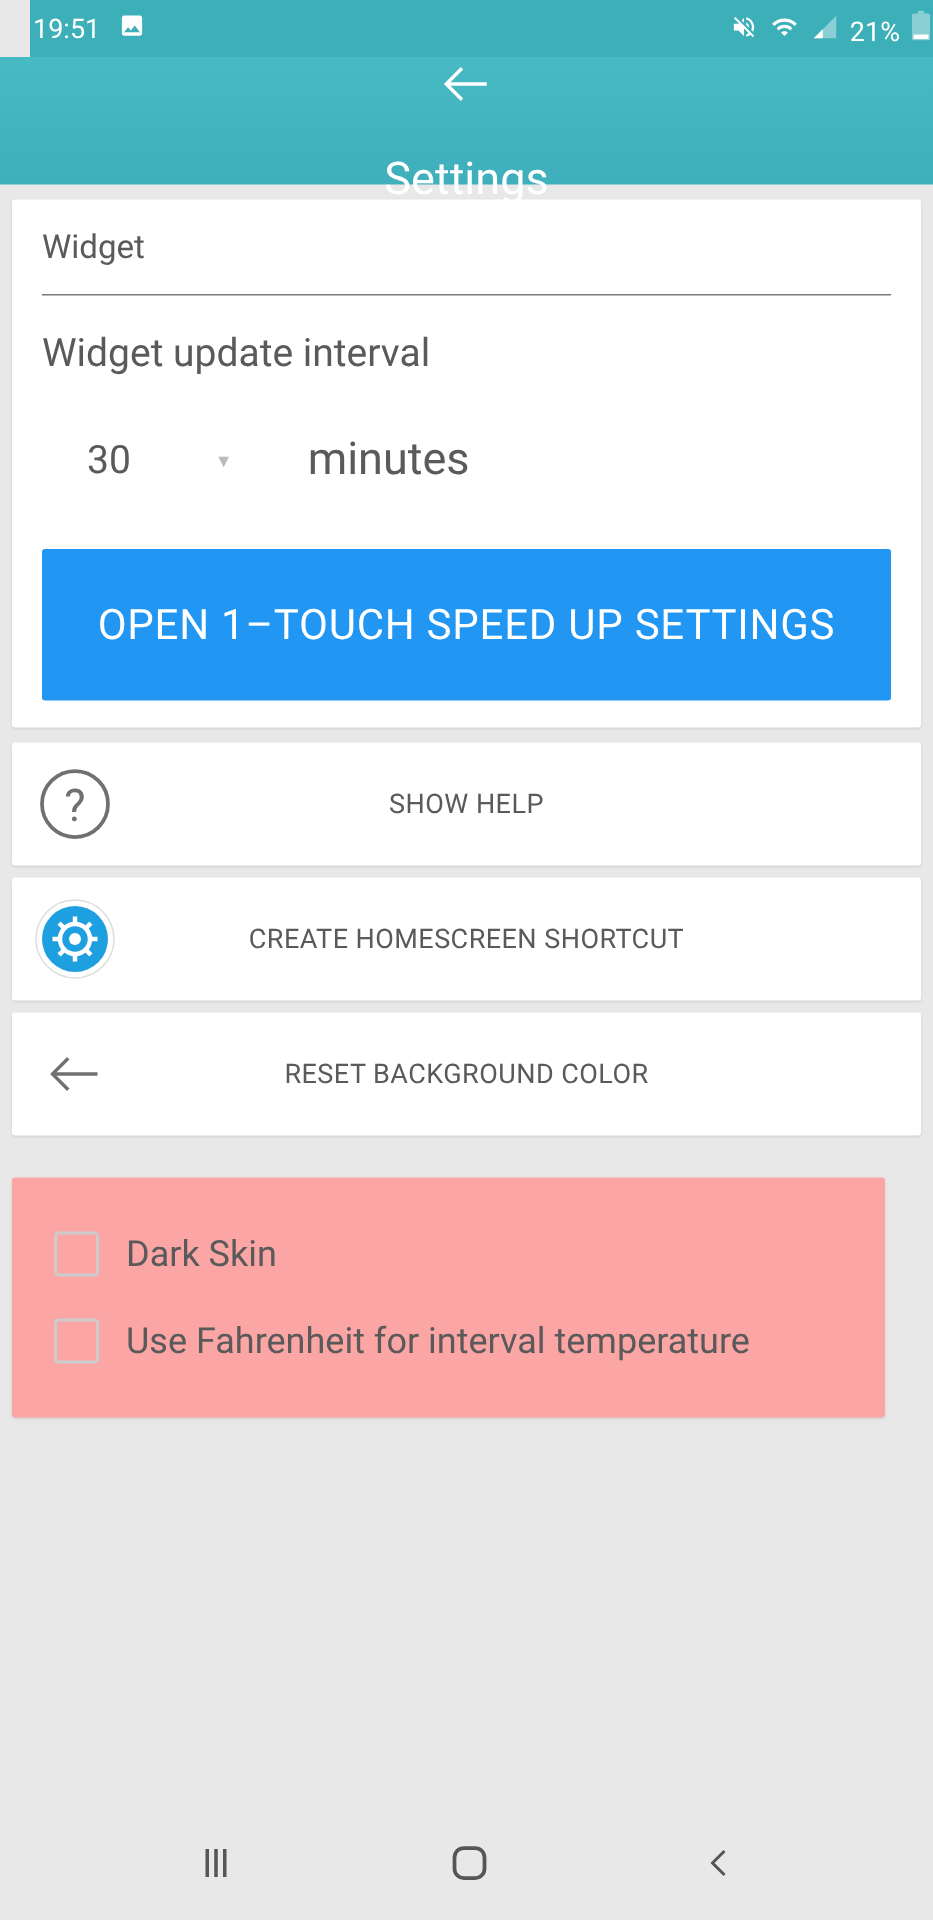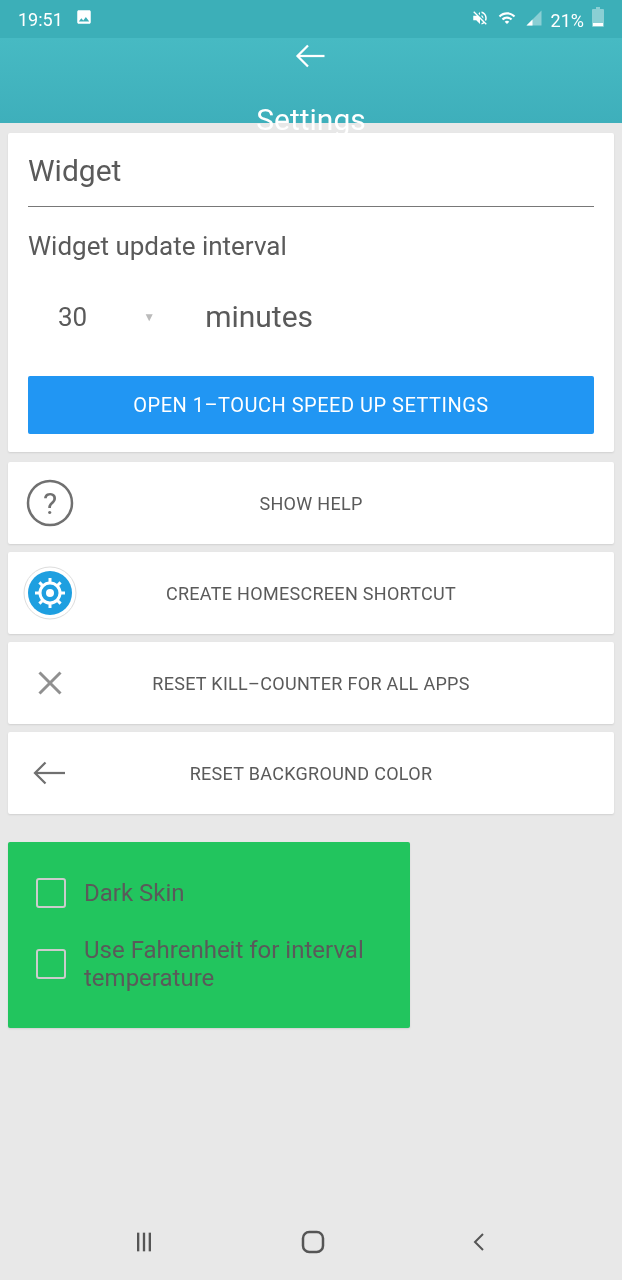--- a/index.html
+++ b/index.html
@@ -14,23 +14,24 @@
       background: #e8e8e8;
       overflow: hidden;
       position: relative;
     }
     .status-bar {
       background: #3cafb8;
       height: 38px;
       display: flex;
       align-items: center;
       justify-content: space-between;
-      padding: 0 18px;
+      padding: 0 2px;
       color: white;
       font-size: 18px;
+      margin-left: 20px;
     }
     .status-left {
       display: flex;
       align-items: center;
       gap: 12px;
     }
     .status-right {
       display: flex;
       align-items: flex-end;
       gap: 8px;
@@ -58,21 +59,21 @@
     .card {
       background: white;
       border-radius: 2px;
       box-shadow: 0 1px 2px rgba(0,0,0,0.1);
       margin-bottom: 10px;
     }
     .widget-card {
       padding: 20px 20px 18px 20px;
     }
     .section-title {
-      font-size: 30px;
+      font-size: 22px;
       color: #5a5a5a;
       margin-bottom: 18px;
       font-weight: 400;
     }
     .divider {
       border: none;
       border-top: 1px solid #787878;
       margin-bottom: 24px;
     }
     .setting-label {
@@ -103,22 +104,22 @@
     }
     .unit-label {
       font-size: 30px;
       color: #5a5a5a;
     }
     .primary-button {
       background: #2196f3;
       color: white;
       border: none;
       width: 100%;
-      padding: 17px 10px;
-      font-size: 20px;
+      padding: 34px 10px;
+      font-size: 28px;
       letter-spacing: 0.5px;
       font-weight: 400;
       cursor: pointer;
       border-radius: 2px;
     }
     .action-list {
       display: flex;
       flex-direction: column;
       gap: 8px;
       margin-bottom: 28px;
@@ -143,25 +144,25 @@
     }
     .action-label {
       flex: 1;
       text-align: center;
       font-size: 18px;
       color: #5a5a5a;
       letter-spacing: 0.3px;
       padding-right: 56px;
     }
     .checkbox-card {
-      background: #22c55e;
+      background: #fca5a5;
       border-radius: 2px;
       box-shadow: 0 1px 2px rgba(0,0,0,0.1);
       padding: 22px 28px;
-      width: 402px;
+      width: 582px;
       margin-top: 13px;
     }
     .checkbox-row {
       display: flex;
       align-items: center;
       gap: 18px;
       padding: 14px 0;
       cursor: pointer;
     }
     .checkbox-box {
@@ -284,29 +285,20 @@
               <line x1="-10.6" y1="10.6" x2="-7" y2="7"></line>
                 <line x1="10.6" y1="-10.6" x2="7" y2="-7"></line>
             </g>
           </g>
         </svg>
       </span>
       <span class="action-label">CREATE HOMESCREEN SHORTCUT</span>
     </div>
     <div class="action-item">
       <span class="action-icon">
-        <svg width="36" height="36" viewBox="0 0 24 24" fill="none" stroke="#909090" stroke-width="2">
-            <line x1="5" y1="5" x2="19" y2="19"></line>
-            <line x1="19" y1="5" x2="5" y2="19"></line>
-          </svg>
-      </span>
-      <span class="action-label">RESET KILL–COUNTER FOR ALL APPS</span>
-    </div>
-    <div class="action-item">
-      <span class="action-icon">
         <svg width="46" height="36" viewBox="0 0 24 24" fill="none" stroke="#707070" stroke-width="1.5">
             <line x1="22" y1="12" x2="2" y2="12"></line>
             <polyline points="9 19 2 12 9 5"></polyline>
           </svg>
       </span>
       <span class="action-label">RESET BACKGROUND COLOR</span>
     </div>
   </div>
 
   <div class="checkbox-card">

